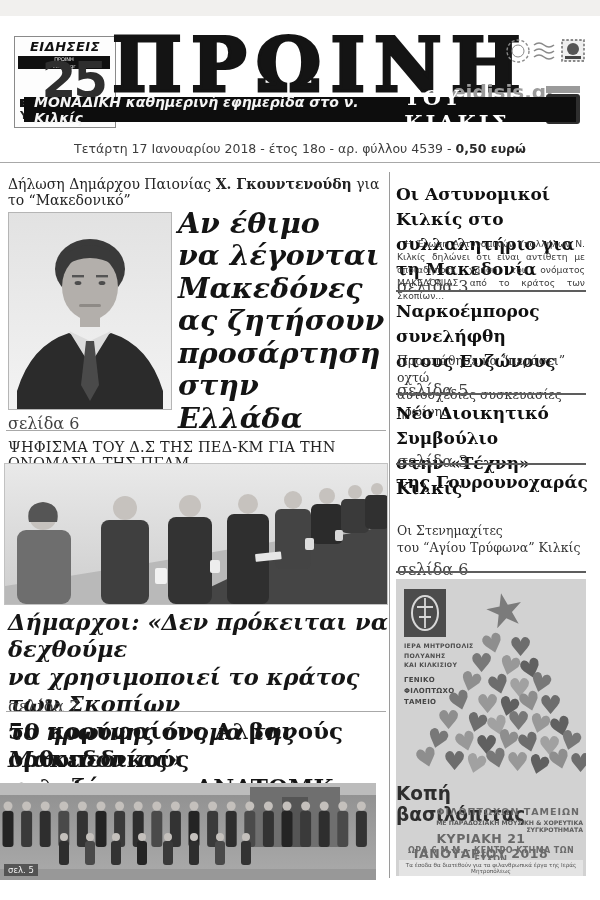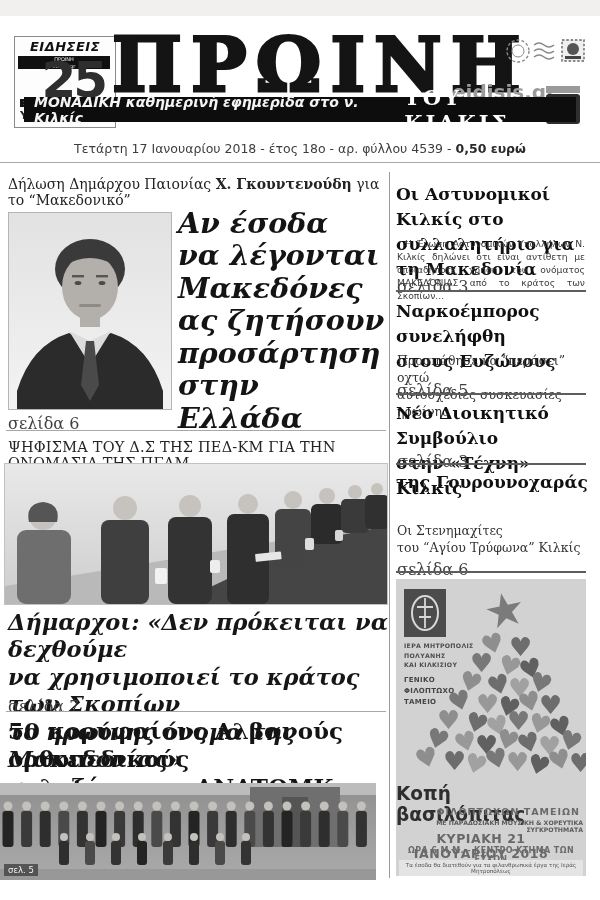--- a/index.html
+++ b/index.html
@@ -154,21 +154,21 @@
     <rect x="63" y="62" width="12" height="2.4" fill="#555"></rect>
     <rect x="87" y="62" width="12" height="2.4" fill="#555"></rect>
     <rect x="70" y="91" width="22" height="3" rx="1.5" fill="#8e8a86"></rect>
     <rect x="71" y="100" width="20" height="14" fill="#b3afab"></rect>
     <path d="M8 196 L8 178 Q22 132 60 120 L81 130 L102 120 Q140 132 154 178 L154 196 Z" fill="#2b2b2b"></path>
     <path d="M60 118 L81 152 L102 118 L81 128 Z" fill="#dcdcdc"></path>
     <path d="M77 128 L85 128 L90 172 L81 188 L72 172 Z" fill="#4a4a4a"></path>
   </svg>
 
   <div class="abs" id="lead-headline">
-    <div>Αν έσοδα</div>
+    <div>Αν έθιμο</div>
     <div>να λέγονται</div>
     <div>Μακεδόνες</div>
     <div>ας ζητήσουν</div>
     <div>προσάρτηση</div>
     <div>στην Ελλάδα</div>
   </div>
   <div class="abs pageref" id="lead-ref">σελίδα 6</div>
   <div class="abs hrule" id="rule-l1"></div>
 
   <div class="abs" id="kicker2">ΨΗΦΙΣΜΑ ΤΟΥ Δ.Σ ΤΗΣ ΠΕΔ-ΚΜ ΓΙΑ ΤΗΝ ΟΝΟΜΑΣΙΑ ΤΗΣ ΠΓΔΜ</div>

